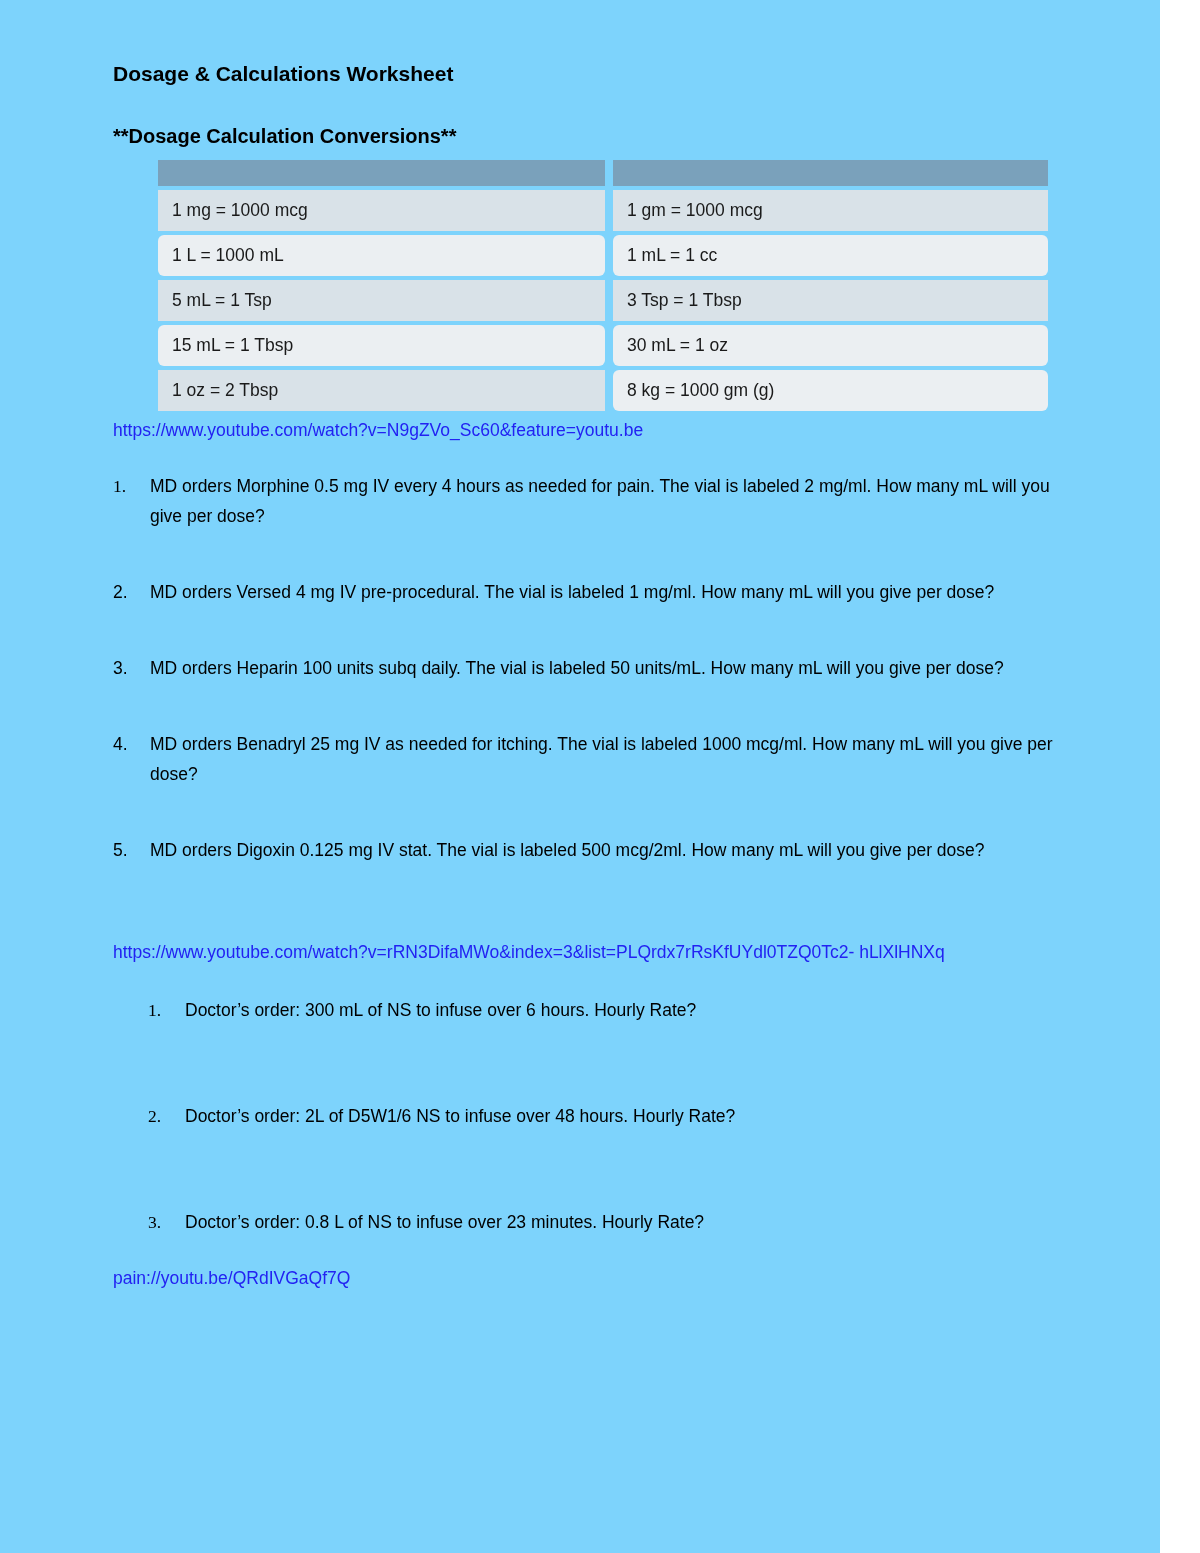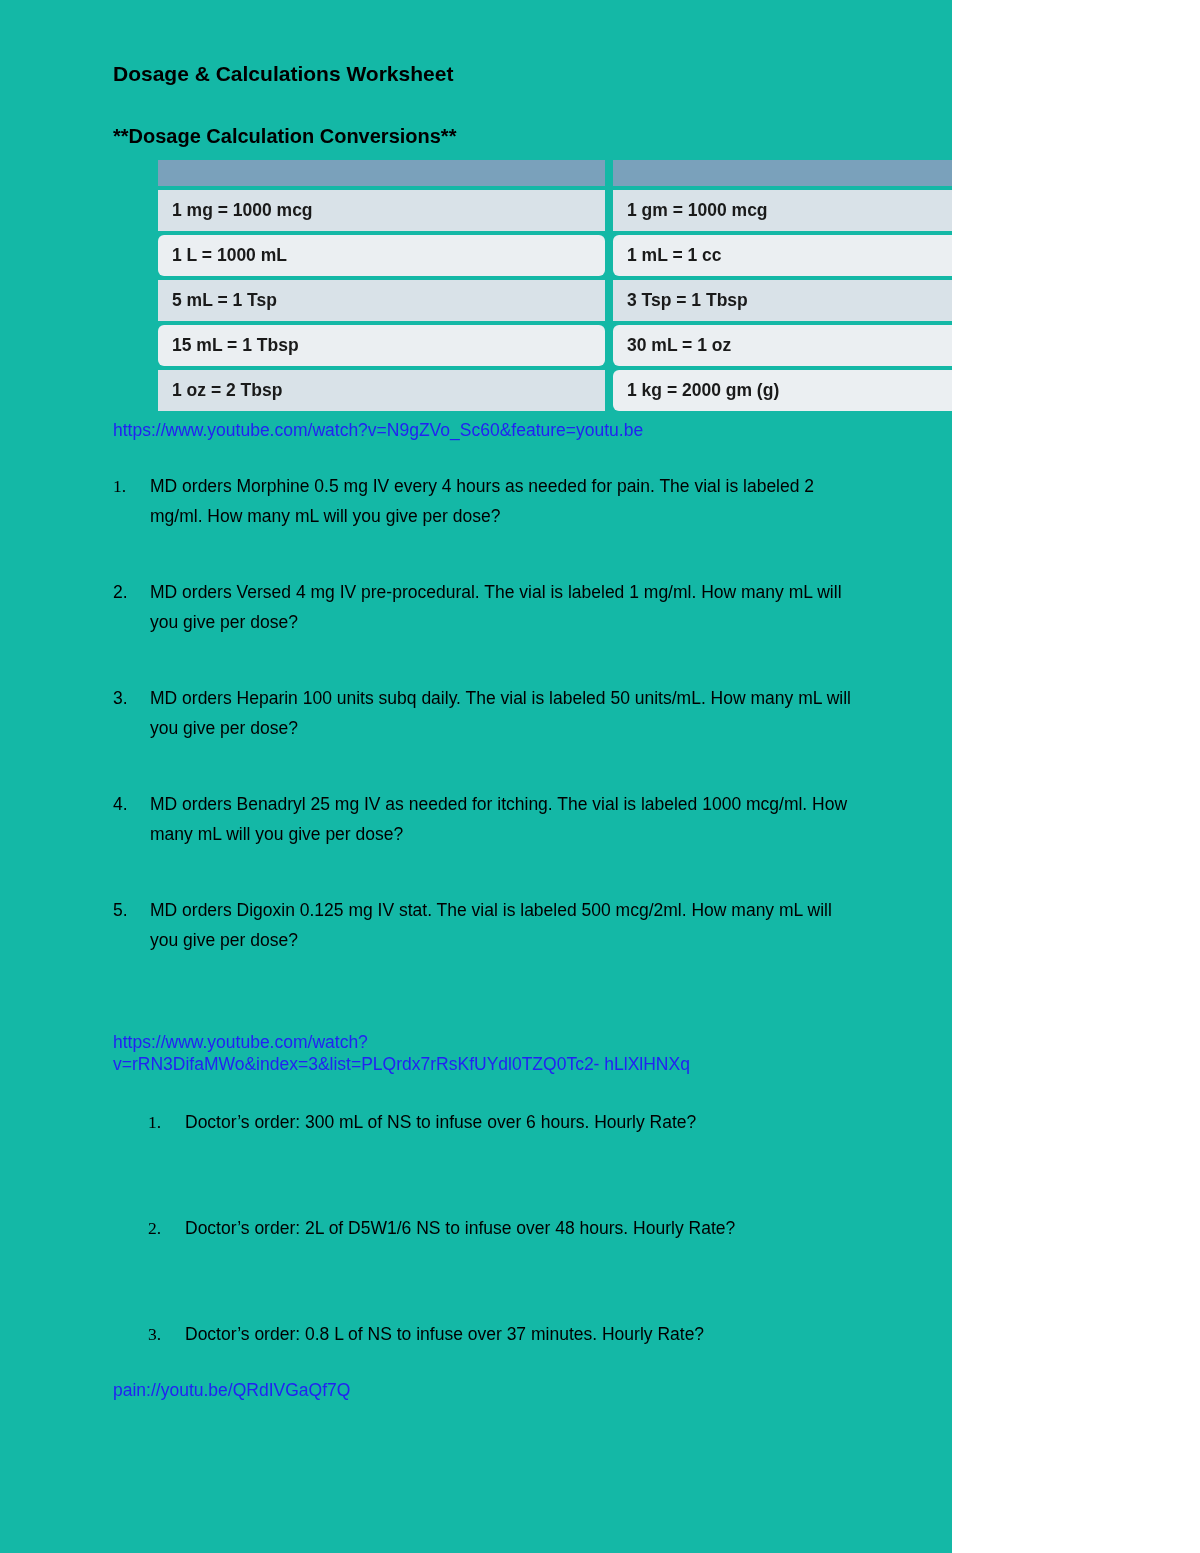--- a/index.html
+++ b/index.html
@@ -3,23 +3,23 @@
 <meta charset="utf-8">
 <style>
   * { margin: 0; padding: 0; box-sizing: border-box; }
   html, body {
     background: #ffffff;
     font-family: "Liberation Sans", sans-serif;
     color: #000000;
   }
   .page {
     position: relative;
-    width: 952px;
+    width: 1160px;
     height: 1553px;
-    background: #14b8a6;
+    background: #7dd3fc;
     padding: 62px 100px 40px 113px;
     overflow: hidden;
   }
   .doc-title {
     font-size: 21px;
     font-weight: 700;
     line-height: 24px;
     margin-bottom: 38px;
   }
   .doc-subtitle {
@@ -40,21 +40,21 @@
   .conv-table .hcell {
     height: 26px;
     background: #7aa1bb;
   }
   .conv-table .cell {
     height: 41px;
     display: flex;
     align-items: center;
     padding-left: 14px;
     font-size: 17.5px;
-    font-weight: 700;
+    font-weight: 400;
     color: #1a1a1a;
   }
   .row-dark  { background: #d9e2e8; }
   .row-light { background: #ebeff2; border-radius: 6px; }
   a.doc-link {
     color: #2222f2;
     text-decoration: none;
     font-size: 17.5px;
     line-height: 22px;
     display: inline-block;
@@ -109,21 +109,21 @@
     <div class="cell row-light">1 mL = 1 cc</div>
 
     <div class="cell row-dark">5 mL = 1 Tsp</div>
     <div class="cell row-dark">3 Tsp = 1 Tbsp</div>
 
     <div class="cell row-light">15 mL = 1 Tbsp</div>
     <div class="cell row-light">30 mL = 1 oz</div>
 
     <div class="cell row-dark">1 oz = 2 Tbsp</div>
 
-    <div class="cell row-light">1 kg = 2000 gm (g)</div>
+    <div class="cell row-light">8 kg = 1000 gm (g)</div>
   </div>
 
   <a href="#" class="doc-link link-1">https://www.youtube.com/watch?v=N9gZVo_Sc60&amp;feature=youtu.be</a>
 
   <ol class="qlist">
     <li class="qitem">
       <span class="qnum serif">1.</span>
       <span class="qtext">MD orders Morphine 0.5 mg IV every 4 hours as needed for pain. The vial is labeled 2 mg/ml. How many mL will you give per dose?</span>
     </li>
     <li class="qitem">
@@ -150,19 +150,19 @@
     <li class="qitem2">
       <span class="qnum">1.</span>
       <span class="qtext">Doctor’s order: 300 mL of NS to infuse over 6 hours. Hourly Rate?</span>
     </li>
     <li class="qitem2">
       <span class="qnum">2.</span>
       <span class="qtext">Doctor’s order: 2L of D5W1/6 NS to infuse over 48 hours. Hourly Rate?</span>
     </li>
     <li class="qitem2 last">
       <span class="qnum">3.</span>
-      <span class="qtext">Doctor’s order: 0.8 L of NS to infuse over 37 minutes. Hourly Rate?</span>
+      <span class="qtext">Doctor’s order: 0.8 L of NS to infuse over 23 minutes. Hourly Rate?</span>
     </li>
   </ol>
 
   <a href="#" class="doc-link link-3">pain://youtu.be/QRdIVGaQf7Q</a>
 
 </div>
 
 </body></html>

